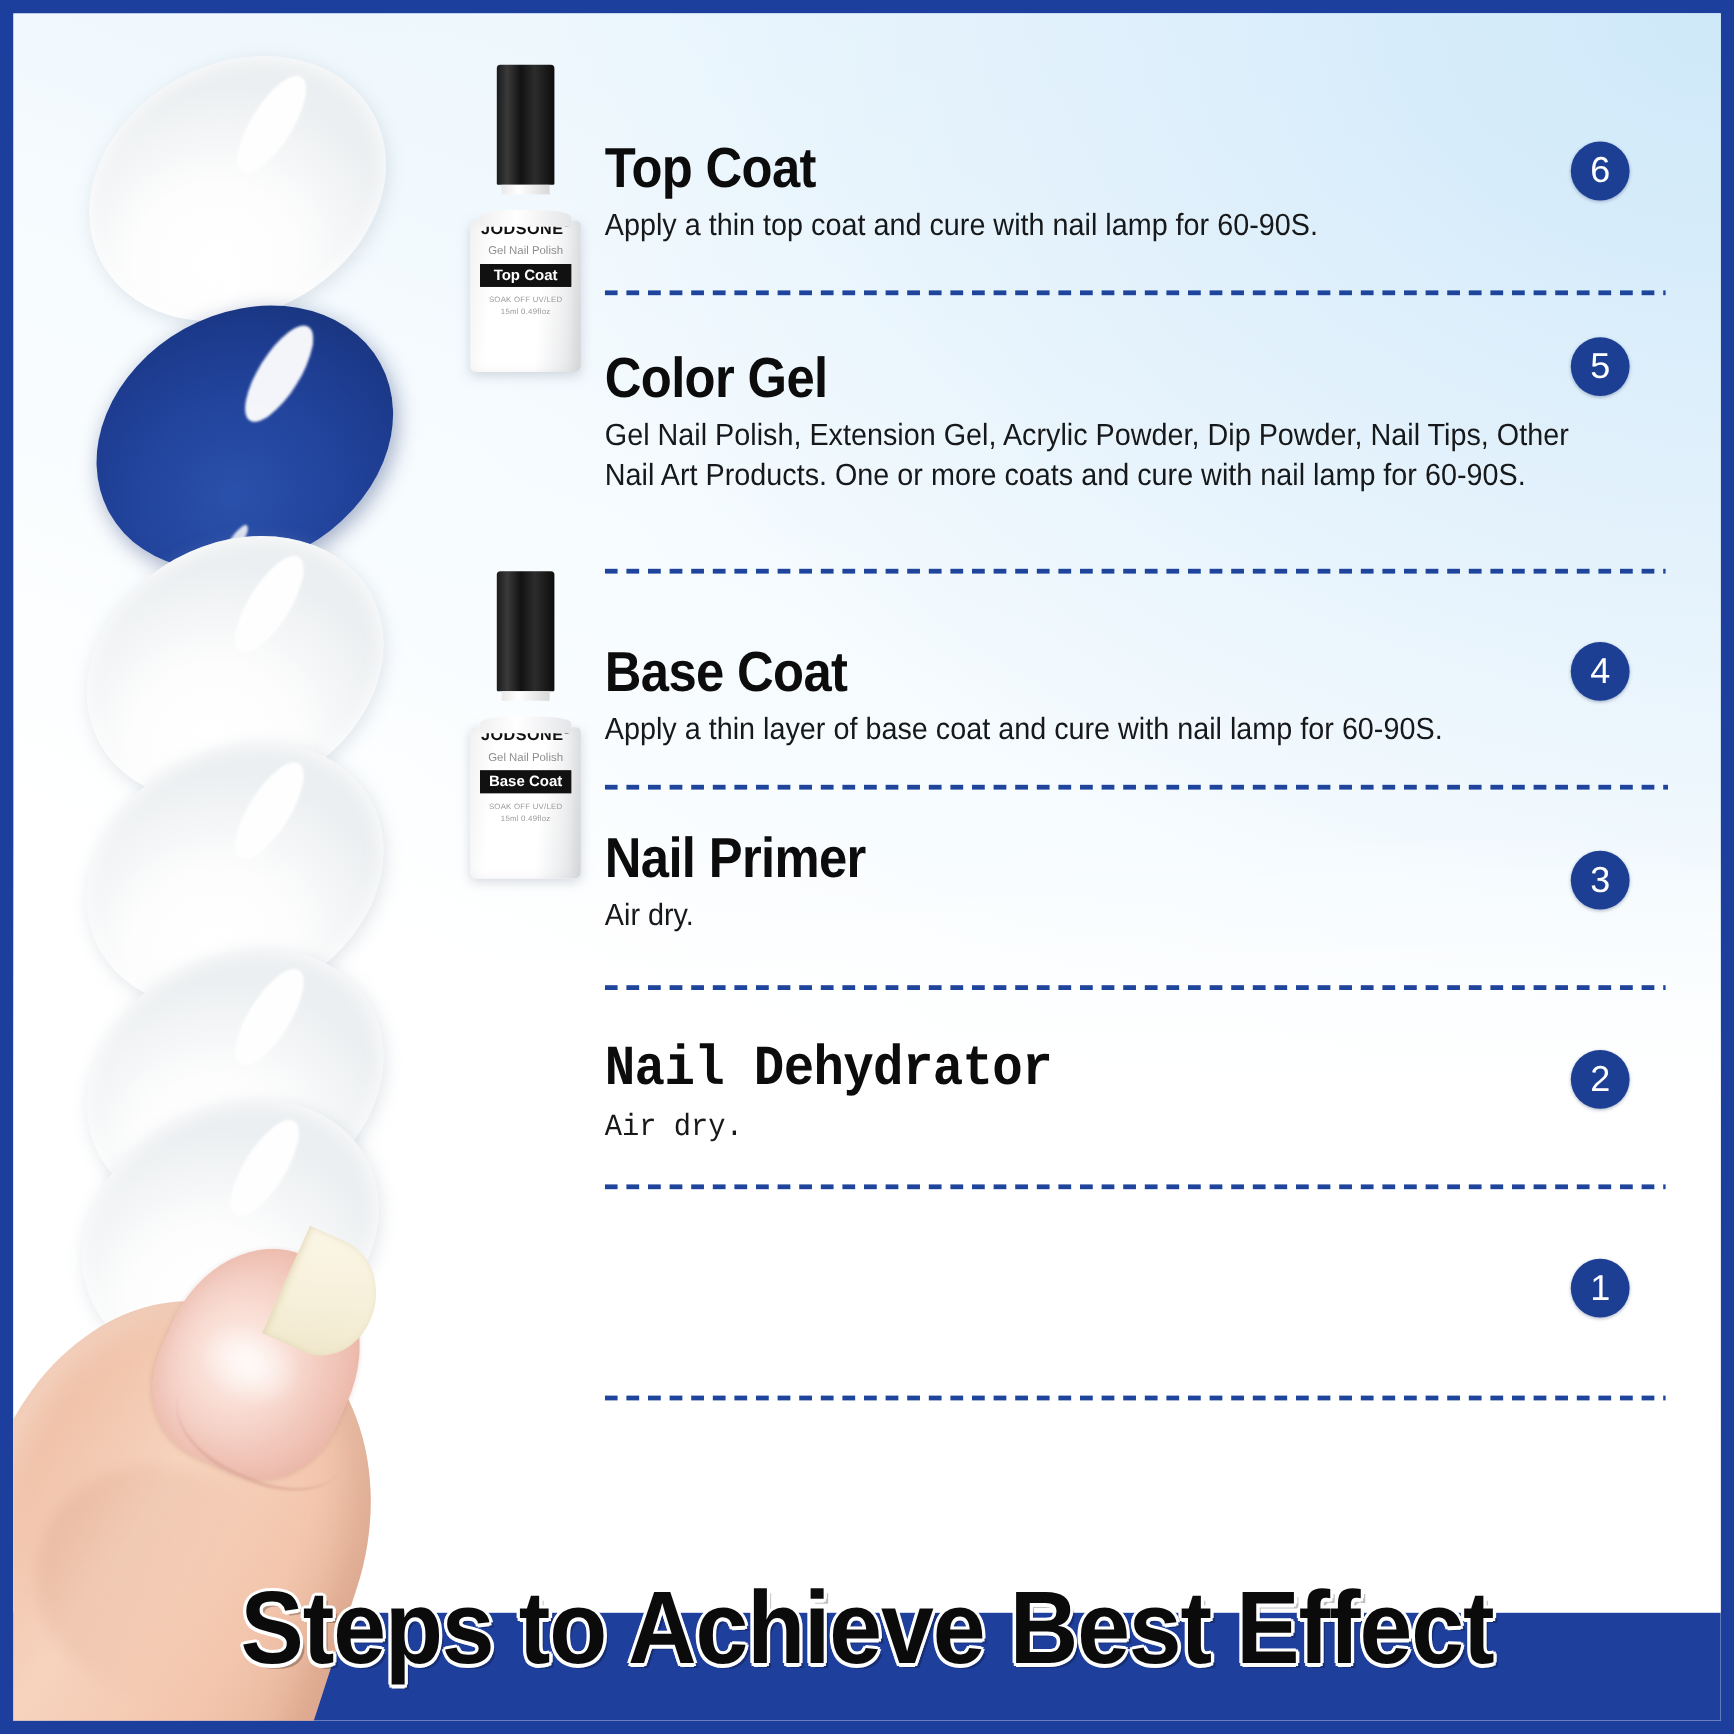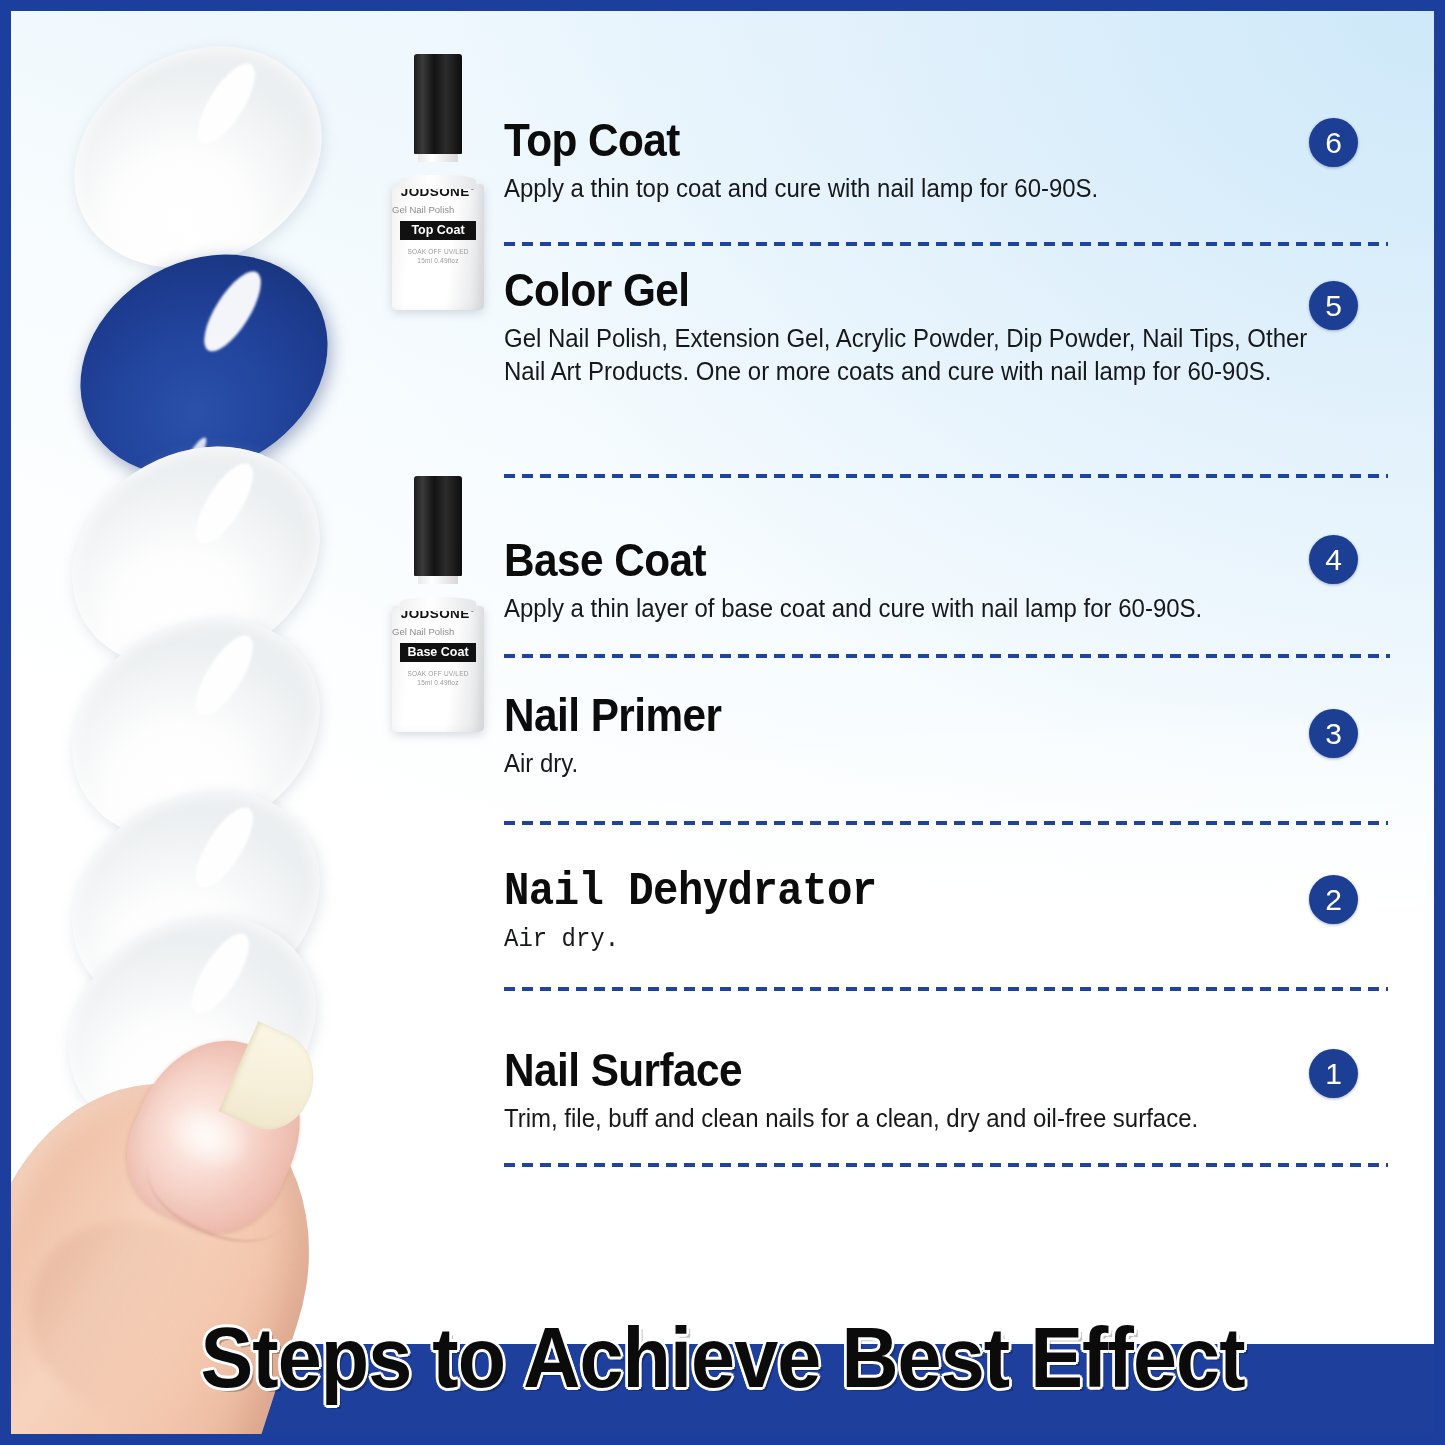--- a/index.html
+++ b/index.html
@@ -163,21 +163,21 @@
     width:76px;height:14px;
     background:linear-gradient(95deg,#f0f0f0,#ffffff 40%,#e4e5e8);
     border-radius:40% 40% 0 0;
   }
   .lbl-brand{
     text-align:center;font-weight:bold;font-size:13.5px;letter-spacing:.4px;
     color:#111;margin-top:22px;line-height:1;
   }
   .lbl-brand sup{font-size:7px;vertical-align:super;}
   .lbl-sub{
-    font-size:9.5px;color:#8d8d8d;margin-top:7px;line-height:1;
+    text-align:center;font-size:9.5px;color:#8d8d8d;margin-top:7px;line-height:1;
   }
   .lbl-name{
     margin:6px auto 0;width:74px;
     background:#111;color:#fff;text-align:center;
     font-weight:bold;font-size:12.5px;line-height:17px;
     border:1.5px solid #111;
   }
   .lbl-fine{
     text-align:center;font-size:6.5px;color:#9a9a9a;margin-top:7px;line-height:1.5;
     letter-spacing:.2px;
@@ -299,21 +299,21 @@
 
   <div class="steps">
 
     <div class="step" style="top:105px;">
       <div class="step-title">Top Coat</div>
       <div class="step-desc">Apply a thin top coat and cure with nail lamp for 60-90S.</div>
     </div>
     <div class="badge" style="left:805px;top:107px;">6</div>
     <div class="dash" style="left:0;top:231px;width:884px;"></div>
 
-    <div class="step" style="top:255px;">
+    <div class="step" style="top:280px;">
       <div class="step-title">Color Gel</div>
       <div class="step-desc">Gel Nail Polish, Extension Gel, Acrylic Powder, Dip Powder, Nail Tips, Other Nail Art Products. One or more coats and cure with nail lamp for 60-90S.</div>
     </div>
     <div class="badge" style="left:805px;top:270px;">5</div>
     <div class="dash" style="left:0;top:463px;width:884px;"></div>
 
     <div class="step" style="top:525px;">
       <div class="step-title">Base Coat</div>
       <div class="step-desc">Apply a thin layer of base coat and cure with nail lamp for 60-90S.</div>
     </div>
@@ -327,24 +327,20 @@
     <div class="badge" style="left:805px;top:698px;">3</div>
     <div class="dash" style="left:0;top:810px;width:884px;"></div>
 
     <div class="step" style="top:857px;font-family:Liberation Mono, monospace;">
       <div class="step-title">Nail Dehydrator</div>
       <div class="step-desc">Air dry.</div>
     </div>
     <div class="badge" style="left:805px;top:864px;">2</div>
     <div class="dash" style="left:0;top:976px;width:884px;"></div>
 
-    <div class="step" style="top:1035px;">
-      <div class="step-title">Nail Surface</div>
-      <div class="step-desc">Trim, file, buff and clean nails for a clean, dry and oil-free surface.</div>
-    </div>
     <div class="badge" style="left:805px;top:1038px;">1</div>
     <div class="dash" style="left:0;top:1152px;width:884px;"></div>
 
   </div>
 
   <div class="bottom-band"></div>
   <div class="headline">Steps to Achieve Best Effect</div>
 
 </div>
 

